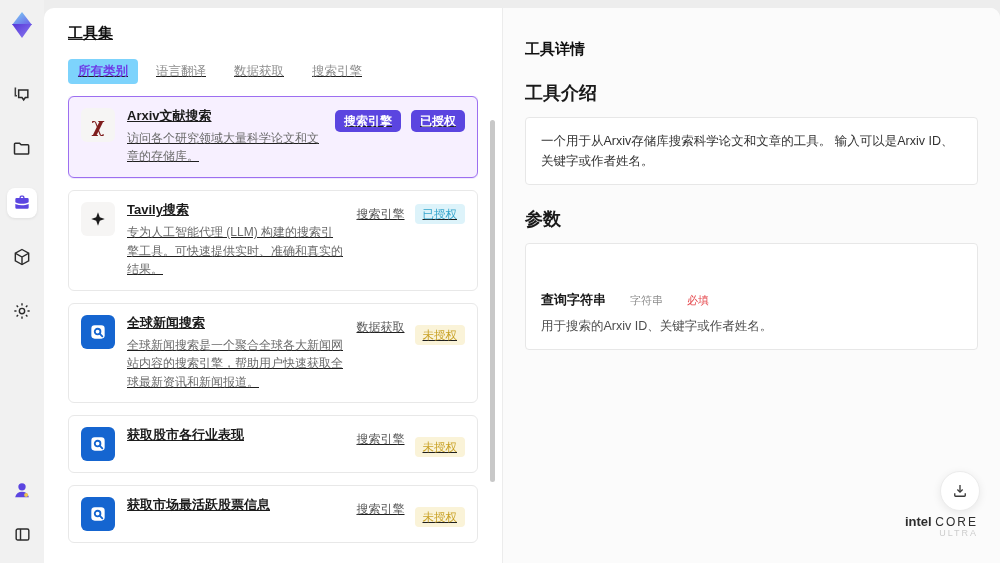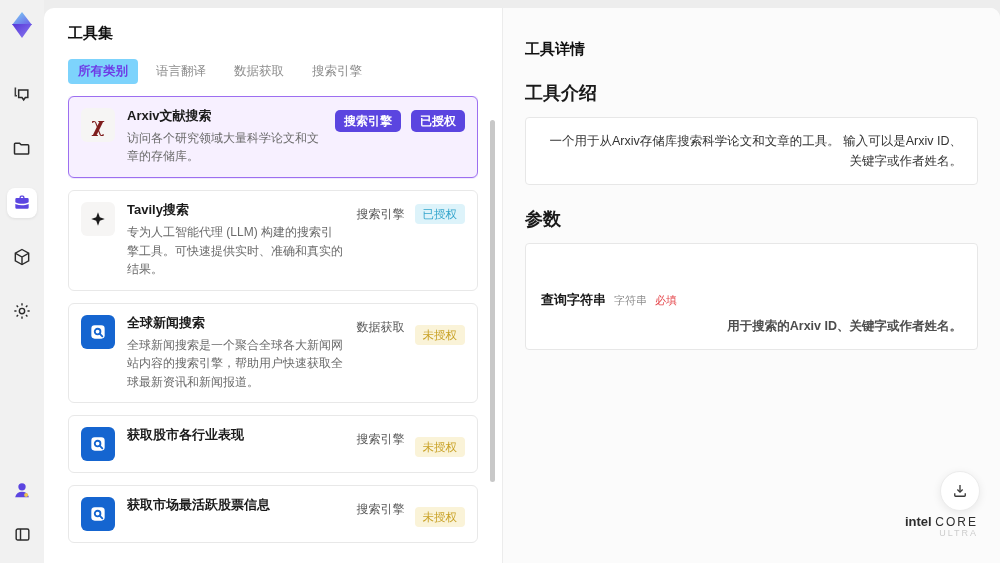--- a/index.html
+++ b/index.html
@@ -21,21 +21,21 @@
     border-radius:8px; cursor:pointer; color:#2b2b2b;
   }
   .rail-btn.active { background:#ffffff; box-shadow:0 1px 3px rgba(0,0,0,.08); color:#5b45e0; }
   .rail-bottom { margin-top:auto; display:flex; flex-direction:column; gap:14px; align-items:center; padding-bottom:14px; }
   
   .surface {
     position:absolute; left:44px; right:0; top:8px; bottom:0;
     background:#ffffff; border-radius:10px 10px 0 0; display:flex; overflow:hidden;
   }
   
-  .list-panel { width:458px; position:relative; padding:16px 24px 0 24px; }
+  .list-panel { width:458px; position:relative; padding:16px 24px 0 24px;text-decoration:underline; }
   .page-title { font-size:15px; font-weight:bold; color:#111; }
   .tabs { display:flex; align-items:center; gap:8px; margin-top:16px; }
   .tab {
     font-size:12.5px; color:#8c8c8c; padding:4px 10px; border-radius:4px; cursor:pointer; white-space:nowrap;
   }
   .tab.active { background:#7dd3fc; color:#6e3ce6; font-weight:bold; }
   .tool-list { margin-top:12px; display:flex; flex-direction:column; gap:12px; overflow:hidden; height:452px; }
   .tool-card {
     border:1px solid #e8e8e8; border-radius:6px; background:#fff;
     padding:11px 12px; display:flex; gap:12px; cursor:pointer; flex:none;
@@ -66,28 +66,27 @@
   .scroll-thumb { position:absolute; top:8px; width:5px; height:82%; background:#c8c8c8; border-radius:3px; }
   
   .detail-panel {
     flex:1; background:#fbfbfb; border-left:1px solid #ececec; padding:32px 22px; position:relative;
   }
   .detail-title { font-size:15px; font-weight:bold; color:#111; }
   .section-heading { font-size:18px; font-weight:bold; color:#1a1a1a; margin-top:22px; }
   .intro-box, .param-box {
     margin-top:12px; background:#ffffff; border:1px solid #e7e7e7; border-radius:4px;
     padding:13px 15px;
-    text-align:right;
   }
   .intro-text { font-size:12.5px; color:#333; line-height:1.6; }
-  .param-head { display:flex; align-items:baseline; gap:8px; }
+  .param-head { display:flex; align-items:baseline; gap:24px; }
   .param-name { font-size:13px; font-weight:bold; color:#1a1a1a; }
   .param-type { font-size:11px; color:#8c8c8c;margin-top:36px; }
   .param-required { font-size:11px; color:#e5484d; }
-  .param-desc { font-size:12.5px; color:#4d4d4d; margin-top:8px; line-height:1.5;font-weight:bold; }
+  .param-desc { font-size:12.5px; color:#4d4d4d; margin-top:8px; line-height:1.5; }
   
   .fab {
     position:absolute; right:20px; bottom:52px; width:40px; height:40px; border-radius:50%;
     background:#ffffff; border:1px solid #ececec; box-shadow:0 2px 8px rgba(0,0,0,.08);
     display:flex; align-items:center; justify-content:center; cursor:pointer; color:#3a3a3a;
   }
   .intel-brand { position:absolute; right:22px; bottom:24px; text-align:right; line-height:1.1; }
   .intel-row { font-size:13px; color:#2e2e2e; white-space:nowrap; }
   .intel-word { font-weight:bold; letter-spacing:0; }
   .core-word { font-weight:normal; letter-spacing:2px; font-size:12px; }

